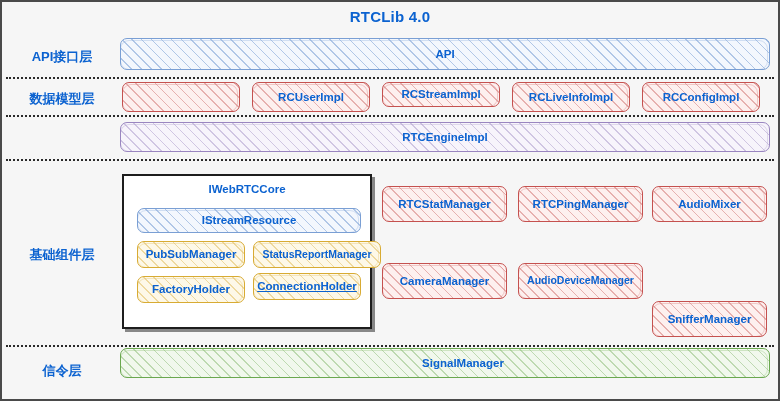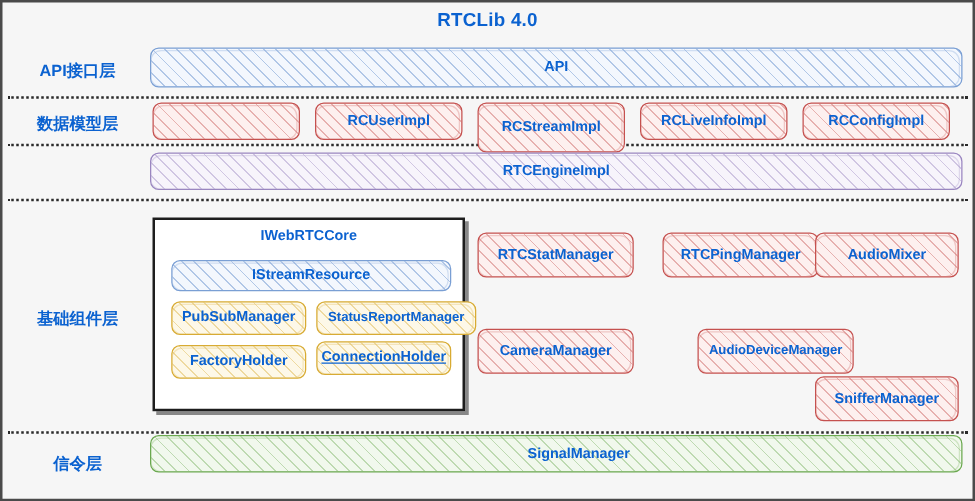--- a/index.html
+++ b/index.html
@@ -150,40 +150,40 @@
 
   <div class="layer-label" style="top:46px">API接口层</div>
   <div class="layer-label" style="top:88px">数据模型层</div>
   <div class="layer-label" style="top:244px">基础组件层</div>
   <div class="layer-label" style="top:360px">信令层</div>
 
   <div class="box b-blue" style="left:118px;top:36px;width:650px;height:32px;">API</div>
 
   <div class="box b-red" style="left:120px;top:80px;width:118px;height:30px;"></div>
   <div class="box b-red" style="left:250px;top:80px;width:118px;height:30px;">RCUserImpl</div>
-  <div class="box b-red" style="left:380px;top:80px;width:118px;height:40px;">RCStreamImpl</div>
+  <div class="box b-red" style="left:380px;top:80px;width:118px;height:25px;">RCStreamImpl</div>
   <div class="box b-red" style="left:510px;top:80px;width:118px;height:30px;">RCLiveInfoImpl</div>
   <div class="box b-red" style="left:640px;top:80px;width:118px;height:30px;">RCConfigImpl</div>
 
   <div class="box b-purple" style="left:118px;top:120px;width:650px;height:30px;">RTCEngineImpl</div>
 
   <div class="core" style="left:120px;top:172px;width:250px;height:155px;">
     <div class="core-title">IWebRTCCore</div>
 
     <div class="box b-blue" style="left:13px;top:32px;width:224px;height:25px;">IStreamResource</div>
 
     <div class="box b-yellow" style="left:13px;top:65px;width:108px;height:27px;">PubSubManager</div>
     <div class="box b-yellow" style="left:129px;top:65px;width:128px;height:27px;font-size:10.5px;">StatusReportManager</div>
     <div class="box b-yellow" style="left:13px;top:100px;width:108px;height:27px;">FactoryHolder</div>
     <div class="box b-yellow" style="left:129px;top:97px;width:108px;height:27px;text-decoration:underline;">ConnectionHolder</div>
   </div>
 
   <div class="box b-red" style="left:380px;top:184px;width:125px;height:36px;">RTCStatManager</div>
-  <div class="box b-red" style="left:516px;top:184px;width:125px;height:36px;margin-left:12px;">RTCPingManager</div>
+  <div class="box b-red" style="left:516px;top:184px;width:125px;height:36px;">RTCPingManager</div>
   <div class="box b-red" style="left:380px;top:261px;width:125px;height:36px;">CameraManager</div>
 
   <div class="box b-red" style="left:650px;top:184px;width:115px;height:36px;">AudioMixer</div>
-  <div class="box b-red" style="left:516px;top:261px;width:125px;height:36px;font-size:10.5px;margin-left:40px;">AudioDeviceManager</div>
+  <div class="box b-red" style="left:516px;top:261px;width:125px;height:36px;font-size:10.5px;">AudioDeviceManager</div>
   <div class="box b-red" style="left:650px;top:261px;width:115px;height:36px;margin-top:38px;">SnifferManager</div>
 
   <div class="box b-green" style="left:118px;top:346px;width:650px;height:30px;">SignalManager</div>
 
 </div>
 
 </body></html>

